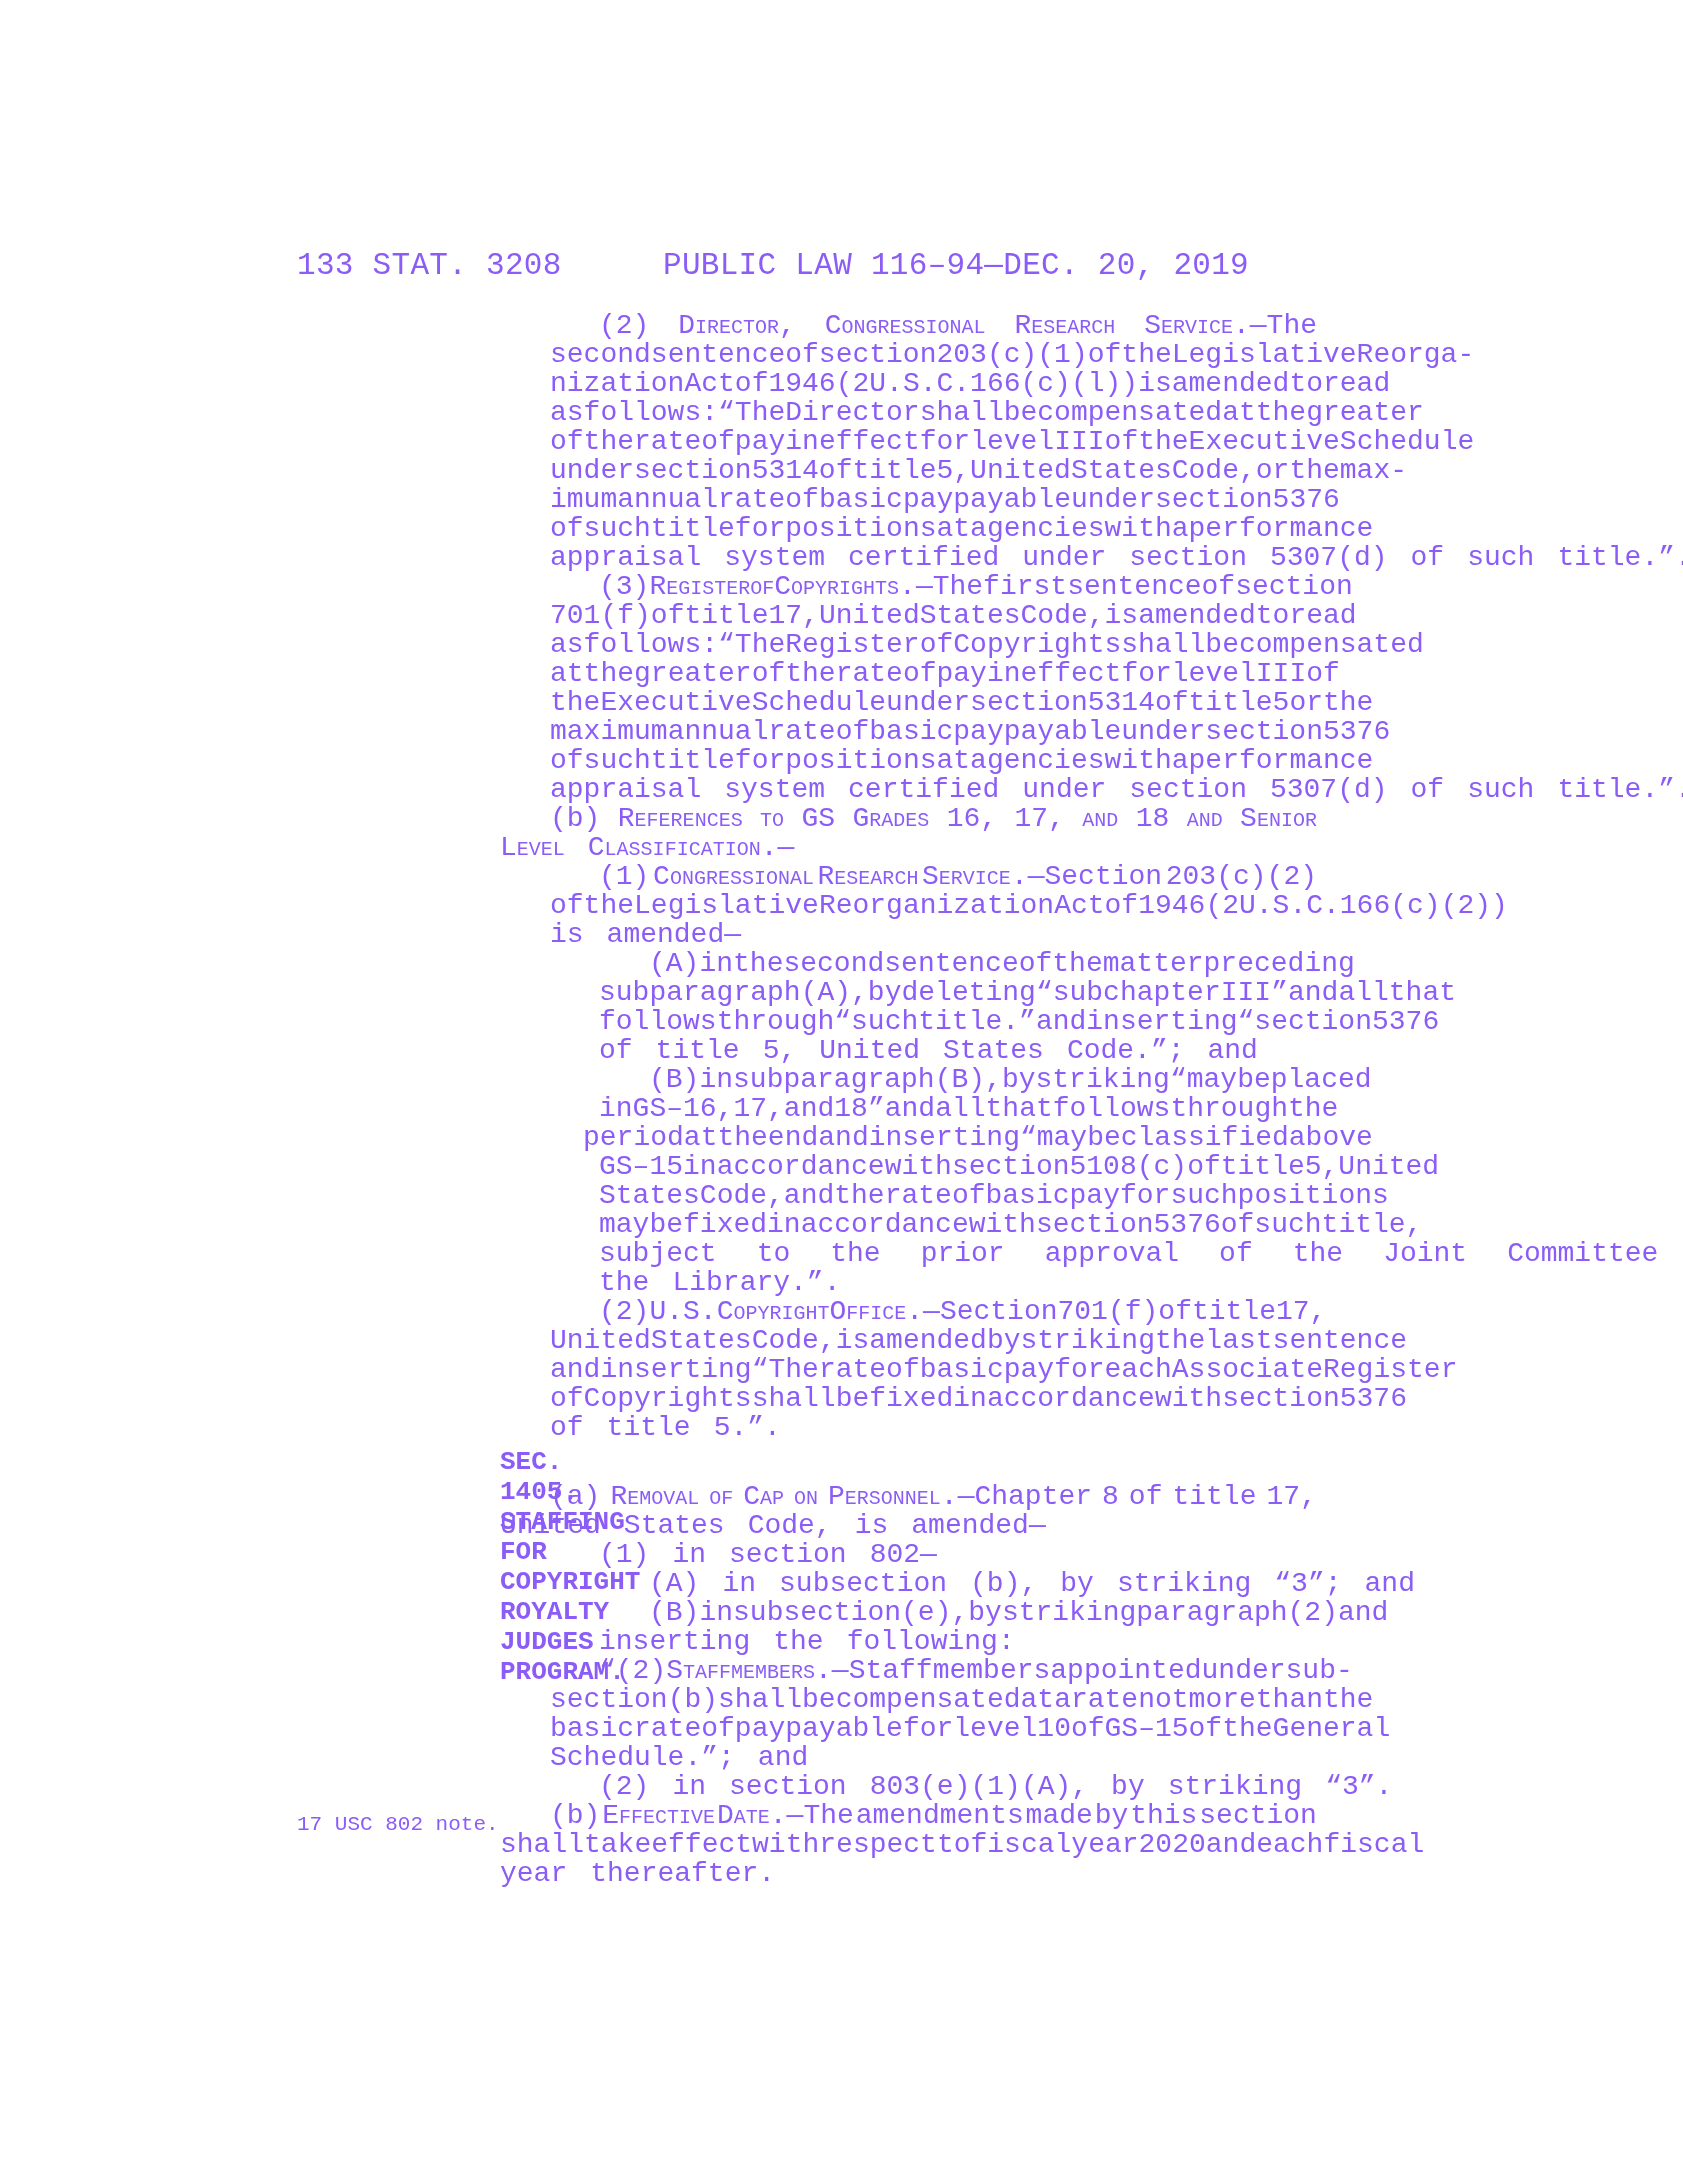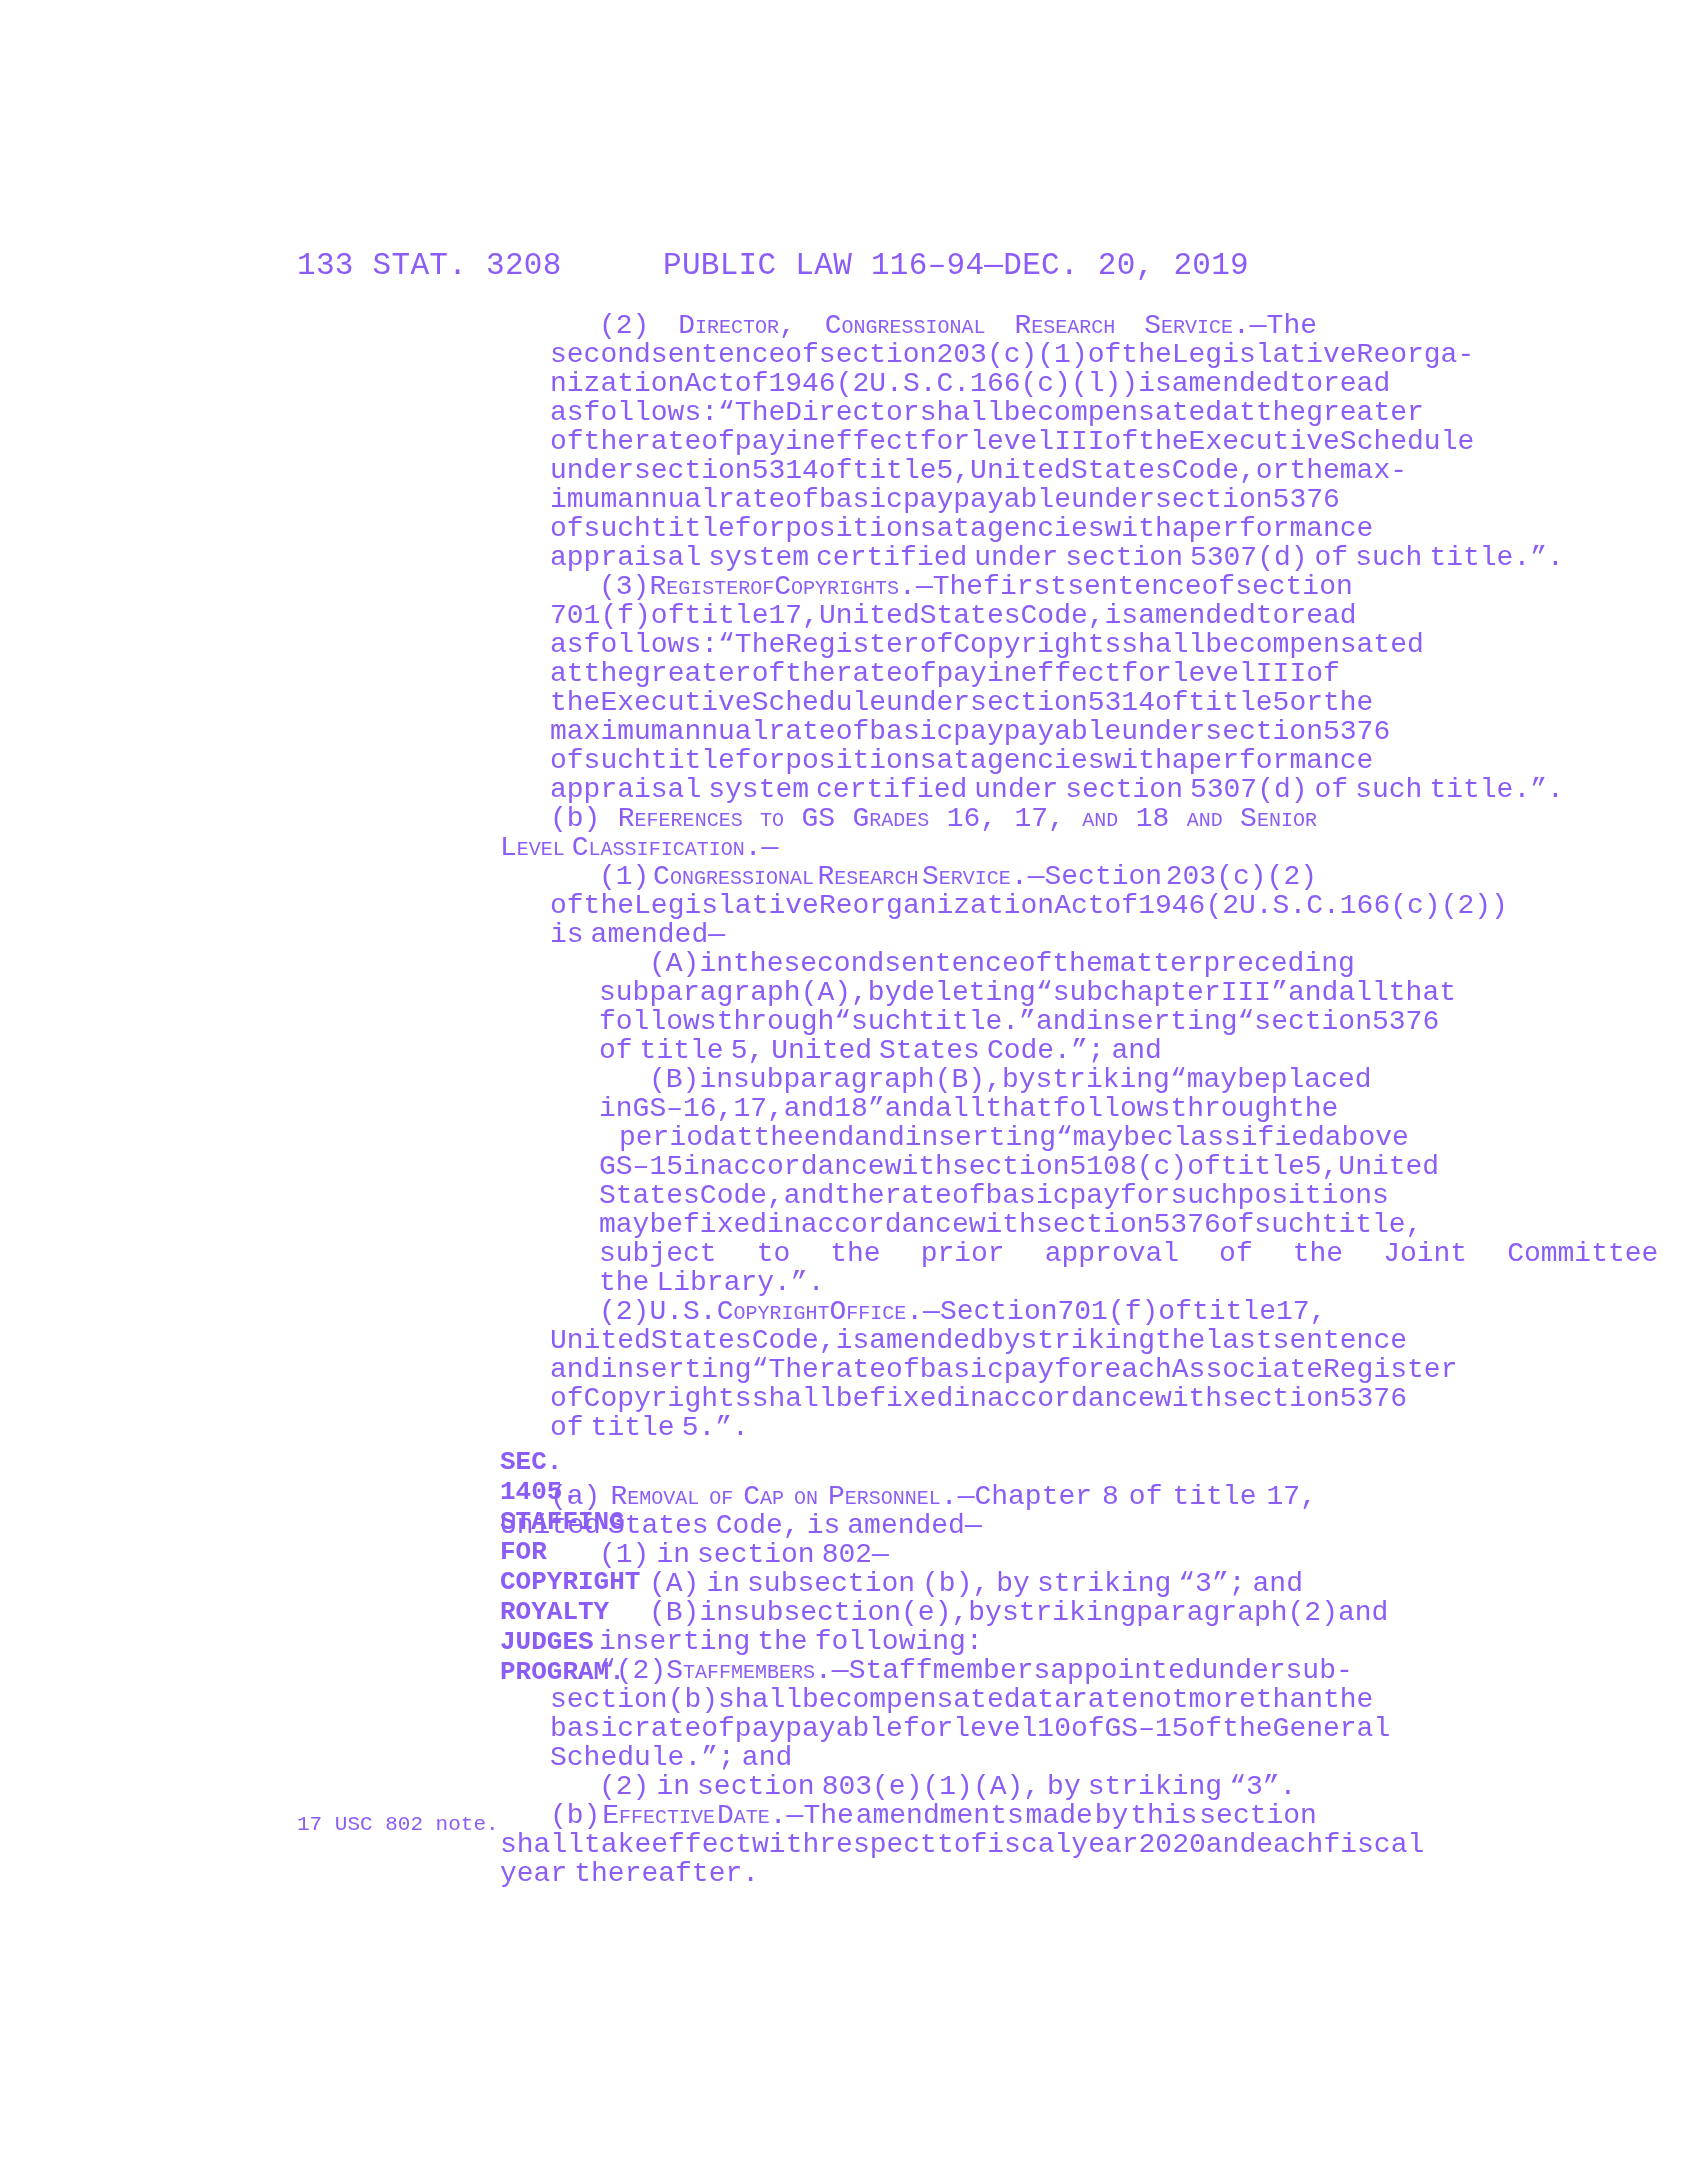--- a/index.html
+++ b/index.html
@@ -21,21 +21,21 @@
   }
   #statute{
     position:absolute;left:500px;top:311px;width:817px;
     font-size:28px;
   }
   .line{
     display:flex;
     height:29px;line-height:29px;
     align-items:baseline;
   }
-  .line.nj{justify-content:flex-start;gap:7px;}
+  .line.nj{justify-content:flex-start;gap:23px;}
   .line.j{justify-content:space-between;}
   .word{white-space:pre;}
   .sc{font-variant:small-caps;}
   .heading{
     font-weight:700;
     font-size:26px;
     height:30px;line-height:30px;
     margin:5px 0 5px 0;
   }
   .margin-note{
@@ -357,21 +357,21 @@
         <span class="word"><span>17,</span></span>
         <span class="word"><span>and</span></span>
         <span class="word"><span>18”</span></span>
         <span class="word"><span>and</span></span>
         <span class="word"><span>all</span></span>
         <span class="word"><span>that</span></span>
         <span class="word"><span>follows</span></span>
         <span class="word"><span>through</span></span>
         <span class="word"><span>the</span></span>
       </div>
-      <div class="line j" style="margin-left: 119px; width: 718px;">
+      <div class="line j" style="margin-left: 83px; width: 718px;">
         <span class="word"><span>period</span></span>
         <span class="word"><span>at</span></span>
         <span class="word"><span>the</span></span>
         <span class="word"><span>end</span></span>
         <span class="word"><span>and</span></span>
         <span class="word"><span>inserting</span></span>
         <span class="word"><span>“may</span></span>
         <span class="word"><span>be</span></span>
         <span class="word"><span>classified</span></span>
         <span class="word"><span>above</span></span>

